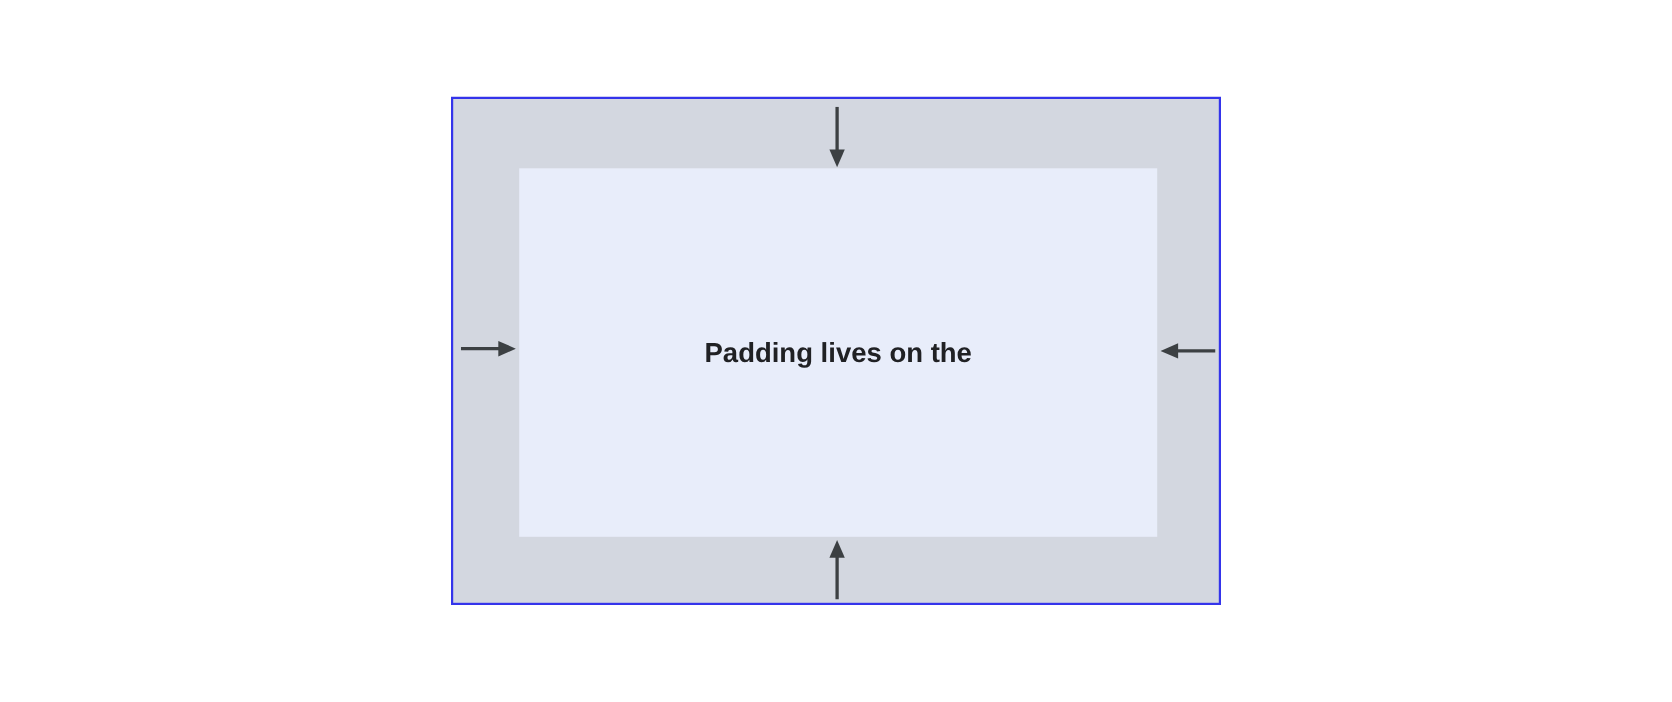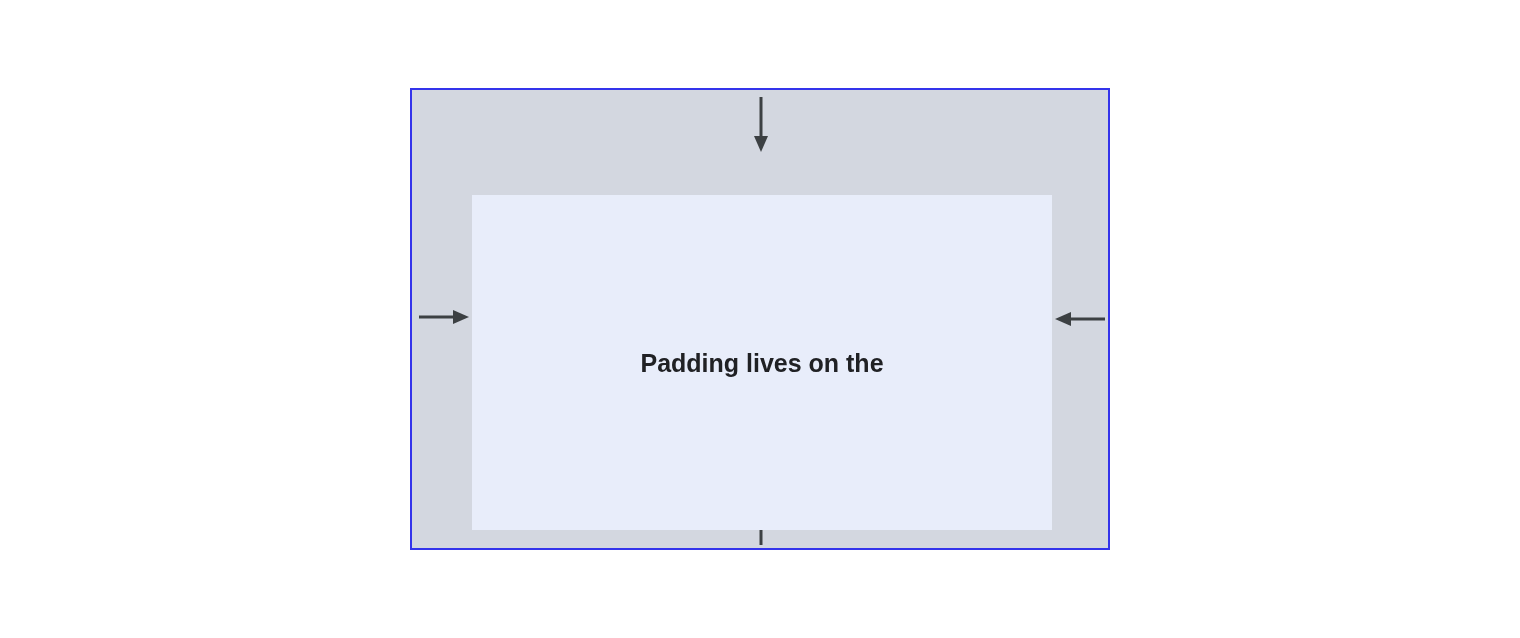--- a/index.html
+++ b/index.html
@@ -32,21 +32,20 @@
   .inner-box {
     position: absolute;
     left: 60px;
     top: 63px;
     width: 580px;
     height: 335px;
     background: var(--inner-bg);
     display: flex;
     align-items: center;
     justify-content: center;
-    margin-top: 42px;
   }
   .label {
     font-weight: 700;
     font-size: 25px;
     line-height: 32px;
     color: var(--text);
     text-align: left;
   }
   .label span { display: block; }
   .arrow { position: absolute; display: block; }

